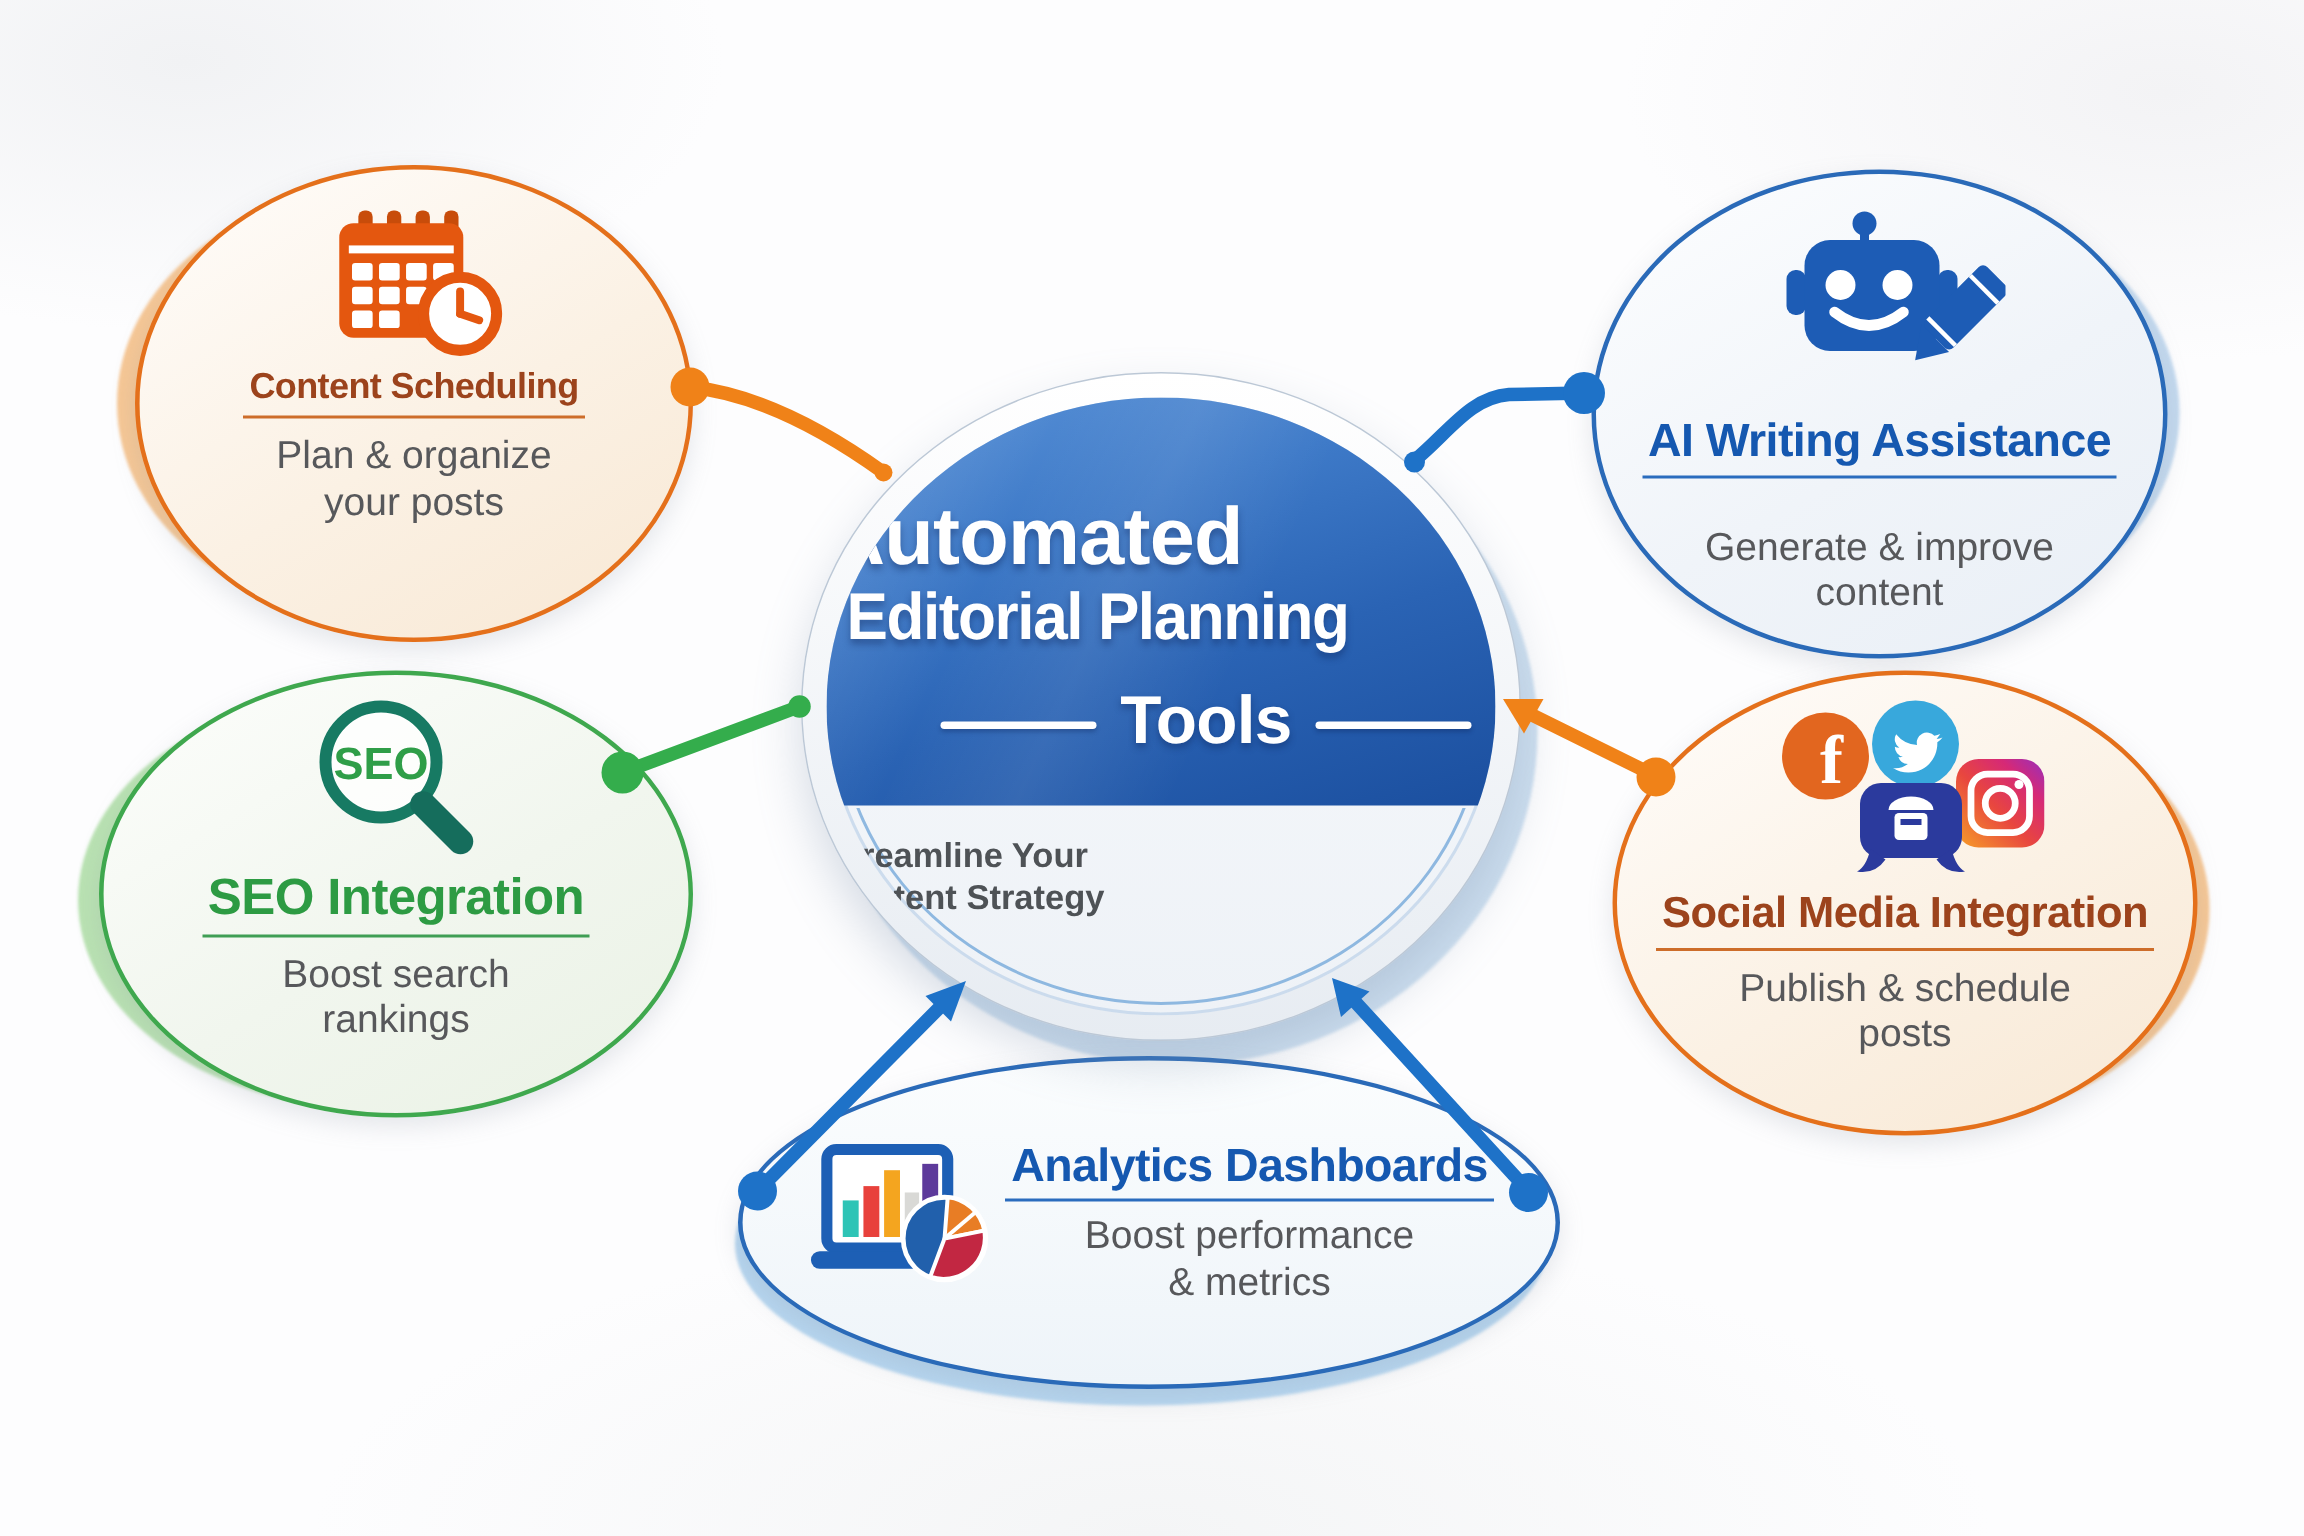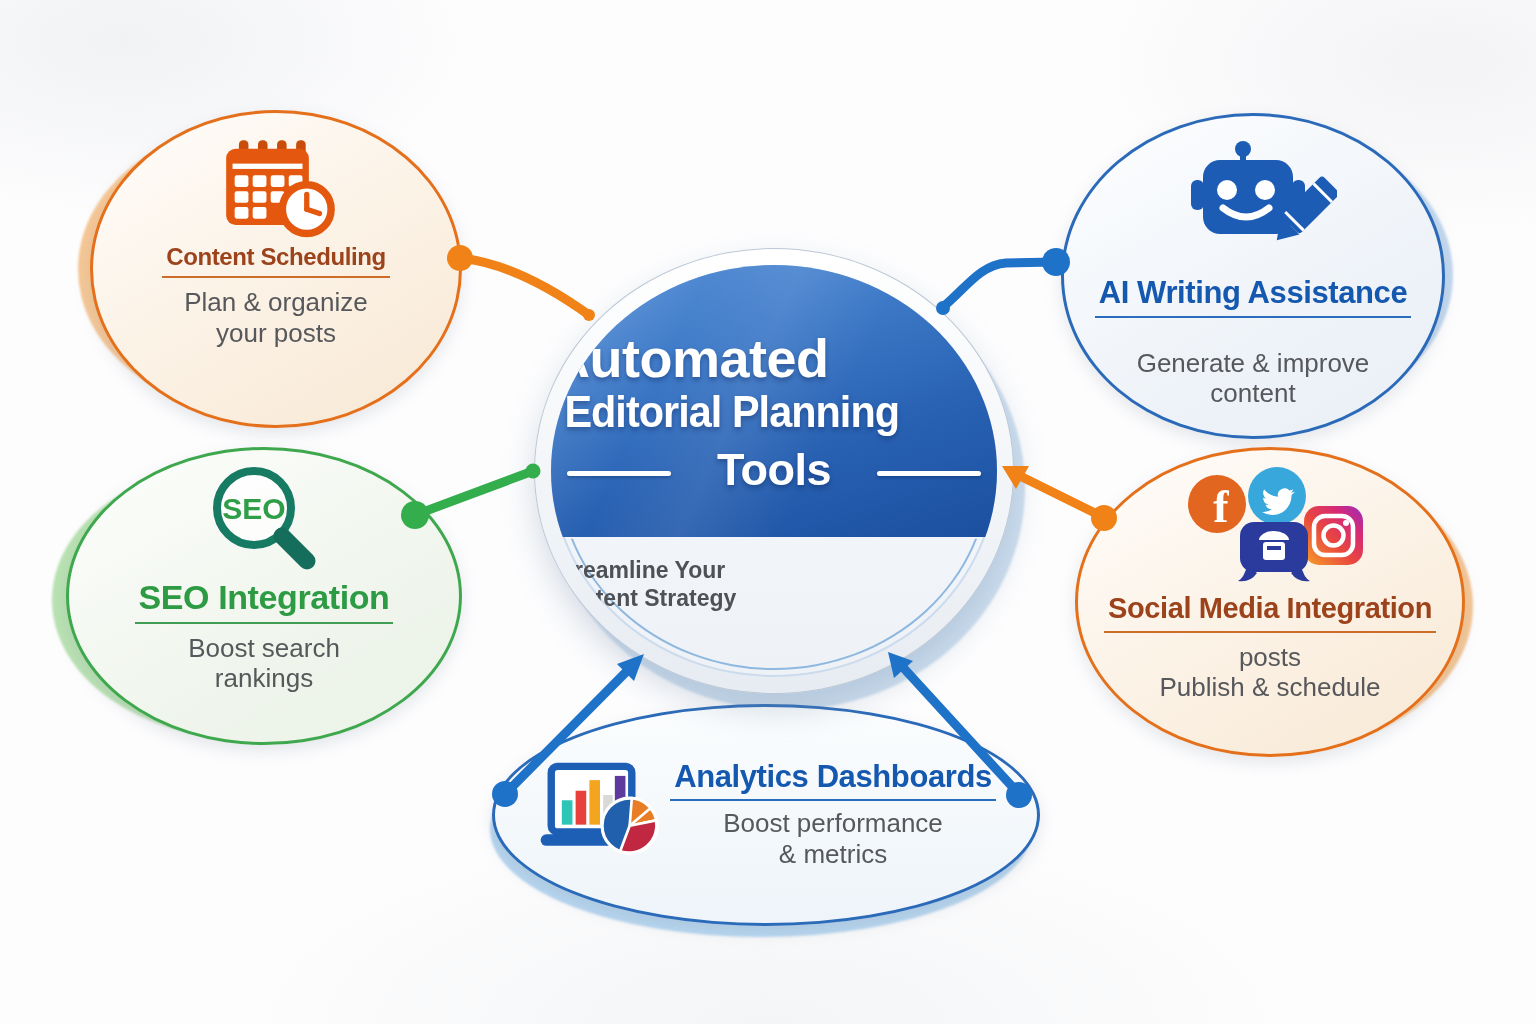--- a/index.html
+++ b/index.html
@@ -64,21 +64,21 @@
   .cb-blue{position:absolute;left:0;top:0;right:0;height:272px;
     background:linear-gradient(163deg,#5b93d8 0%,#3e7ac8 32%,#2a63b4 62%,#1b4f9f 100%);}
   .cb-blue::after{content:"";position:absolute;inset:0;
     background:linear-gradient(115deg,rgba(255,255,255,.14) 0%,rgba(255,255,255,0) 28%,rgba(255,255,255,.08) 44%,rgba(255,255,255,0) 62%);}
   .center-arc{position:absolute;inset:7px;border-radius:50%;border:2px solid #6ea4d8;
     clip-path:inset(67% 0 0 0);opacity:.75;}
   .cb-title{position:absolute;top:64px;left:0;width:100%;color:#fff;font-weight:bold;
     text-shadow:0 3px 5px rgba(10,30,80,.38);}
   .cb-line1{font-size:54px;line-height:1.08;letter-spacing:-.5px;}
   .cb-line2{font-size:44px;line-height:1.14;letter-spacing:-1px;transform:scaleX(.94);}
-  .cb-line3-row{display:flex;align-items:center;justify-content:space-between;margin-top:8px;}
+  .cb-line3-row{display:flex;align-items:center;justify-content:flex-end;margin-top:18px;}
   .cb-line3{font-size:45px;line-height:1.1;letter-spacing:-.5px;}
   .dash{width:104px;height:5px;background:#fff;border-radius:3px;margin:6px 16px 0;
     box-shadow:0 2px 3px rgba(10,30,80,.3);}
   .cb-sub{position:absolute;top:292px;left:0;width:100%;color:#4e5256;
     font-size:23px;line-height:1.2;font-weight:700;}
   
   .wires{position:absolute;left:0;top:0;z-index:40;pointer-events:none;}
 </style>
 </head>
 <body>
@@ -195,22 +195,22 @@
           <path d="M70 100 q-3 12 -9 15 q12 2 19 -8 Z" fill="#2b3a9d"></path>
           <path d="M124 100 q3 12 9 15 q-12 2 -19 -8 Z" fill="#2b3a9d"></path>
           <path d="M82 74 a15 9 0 0 1 30 0 Z" fill="#ffffff"></path>
           <rect x="86" y="76" width="22" height="18" rx="3" fill="#ffffff"></rect>
           <rect x="90" y="80" width="14" height="4" fill="#2b3a9d"></rect>
         </g>
       </svg>
     </div>
     <div class="title">Social Media Integration</div>
     <div class="sub">
+      <div>Publish &amp; schedule</div>
       <div>posts</div>
-      <div>Publish &amp; schedule</div>
     </div>
   </div>
 
   <div class="node n-analytics">
     <div class="icon-wrap">
       <svg width="128" height="106" viewBox="0 0 120 100">
         <rect x="14" y="6" width="76" height="62" rx="6" fill="#ffffff" stroke="#1d5fb5" stroke-width="7"></rect>
         <rect x="24" y="38" width="10" height="23" fill="#2ec4b6"></rect>
         <rect x="37" y="29" width="10" height="32" fill="#e8413c"></rect>
         <rect x="50" y="19" width="10" height="42" fill="#f4a51f"></rect>

